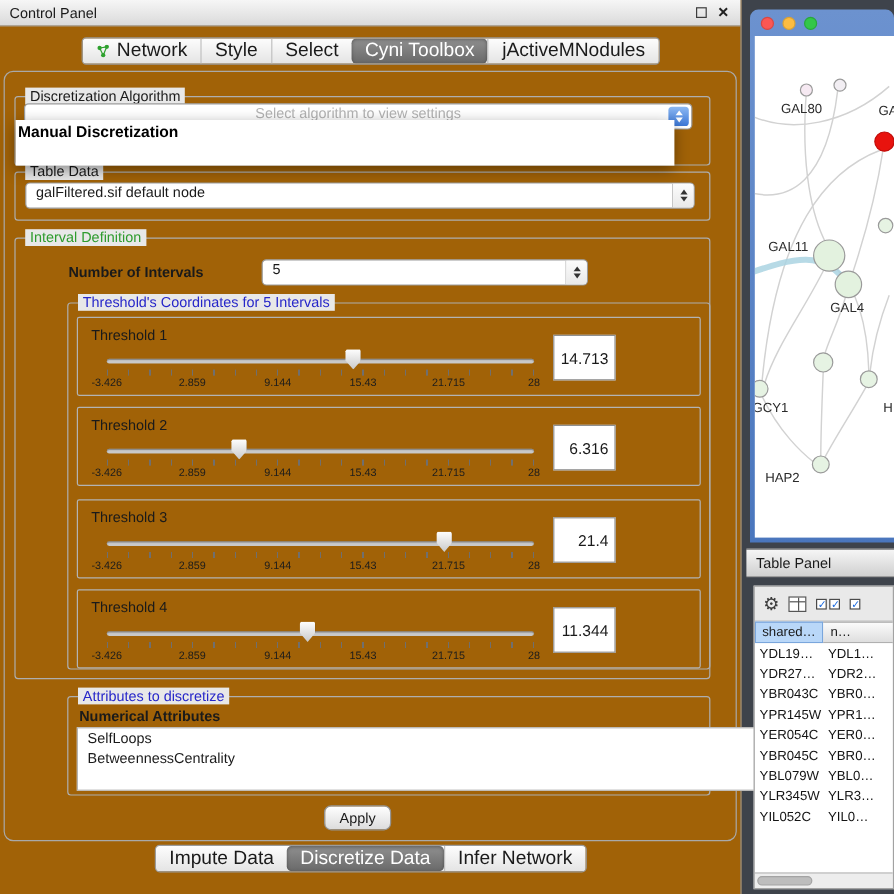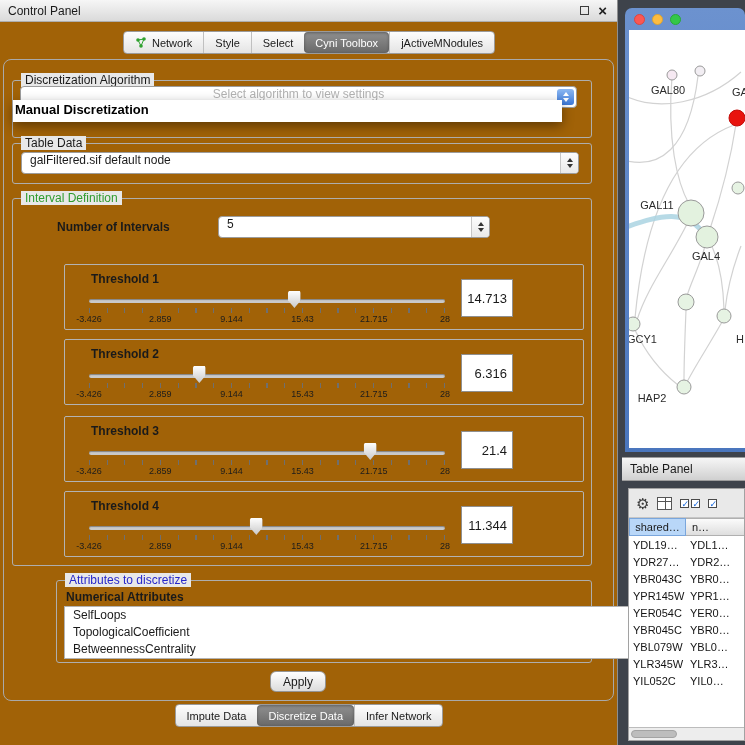--- a/index.html
+++ b/index.html
@@ -7,49 +7,49 @@
   body{position:relative;overflow:hidden;background:#3e434b;font-family:"Liberation Sans",sans-serif;color:#1a1a1a}
 
   
   .control-panel{position:absolute;left:0;top:0;width:618px;height:745px;background:#a16207;border-right:1px solid #8f8f8f}
   .titlebar{position:absolute;top:0;left:0;right:0;height:22px;background:linear-gradient(#f6f6f6,#dadada);border-bottom:1px solid #aeaeae;display:flex;align-items:center;padding:0 8px;font-size:12px}
   .win-btns{position:absolute;right:10px;top:5px;display:flex;gap:9px;align-items:center}
   .float-btn{width:9px;height:9px;border:1.5px solid #3c3c3c;background:transparent}
   .close-btn{font-size:15px;font-weight:bold;line-height:11px;color:#222}
 
   .top-tabs{position:absolute;top:31px;left:0;width:618px;display:flex;justify-content:center}
-  .seg{display:flex;align-items:stretch;height:23px;background:linear-gradient(#fdfdfd,#e4e4e4);border:1px solid #9b9b9b;border-radius:4px;font-size:11px;overflow:hidden}
+  .seg{display:flex;align-items:stretch;height:23px;background:linear-gradient(#fdfdfd,#e4e4e4);border:1px solid #9b9b9b;border-radius:4px;font-size:16px;overflow:hidden}
   .seg-item{display:flex;align-items:center;gap:5px;padding:0 11px;border-left:1px solid #c0c0c0;white-space:nowrap}
   .seg-item:first-child{border-left:none}
   .seg-item.active{background:linear-gradient(#909090,#696969);color:#fff;border-radius:4px;border-left:none;box-shadow:inset 0 1px 3px rgba(0,0,0,.35)}
 
   .outline{position:absolute;left:3px;top:59px;width:611px;height:642px;border:1px solid #a9a9a9;border-radius:8px}
 
   .group{position:absolute;border:1px solid #aeaeae;border-radius:3px}
   .group-title{position:absolute;top:-8px;left:8px;background:#e8e8e8;padding:0 4px;font-size:12px;white-space:nowrap}
   .green{color:#2e9b2e}
   .blue{color:#2626c9}
 
   .combo{position:absolute;background:#fff;border:1px solid #9c9c9c;border-radius:4px;font-size:12px;display:flex;padding-left:8px}
   .combo.center{justify-content:center;padding-left:0;color:#b3b3b3}
   .arrows{position:absolute;right:0;top:0;bottom:0;width:18px;border-left:1px solid #c6c6c6;display:flex;flex-direction:column;align-items:center;justify-content:center;gap:2px;background:linear-gradient(#fcfcfc,#e9e9e9);border-radius:0 3px 3px 0}
   .tri-up{width:0;height:0;border-left:3.5px solid transparent;border-right:3.5px solid transparent;border-bottom:4px solid #333}
   .tri-down{width:0;height:0;border-left:3.5px solid transparent;border-right:3.5px solid transparent;border-top:4px solid #333}
   .aqua-cap{position:absolute;right:2px;top:2px;bottom:2px;width:17px;border-radius:3px;background:linear-gradient(#8cb8f2,#3c78d8);display:flex;flex-direction:column;align-items:center;justify-content:center;gap:2px}
   .aqua-cap .tri-up{border-bottom-color:#fff}
   .aqua-cap .tri-down{border-top-color:#fff}
 
-  .popup{position:absolute;left:13px;top:100px;width:549px;background:#fff;box-shadow:0 4px 12px rgba(0,0,0,.42);z-index:20;padding:2px 0 4px 2px}
+  .popup{position:absolute;left:13px;top:100px;width:549px;background:#fff;box-shadow:0 4px 12px rgba(0,0,0,.42);z-index:20;padding:2px 0 20px 2px}
   .opt{font-size:13px;line-height:16px;color:#000}
   .opt.bold{font-weight:bold}
 
   .bold-label{position:absolute;font-size:12px;font-weight:bold;white-space:nowrap}
 
   .th-panel{position:absolute;left:64px;width:520px;height:66px;border:1px solid #b3b3b3;border-radius:2px}
-  .th-label{position:absolute;top:7px;left:26px;font-size:12px;font-weight:bold}
+  .th-label{position:absolute;top:7px;left:11px;font-size:12px;font-weight:normal}
   .vbox{position:absolute;right:70px;top:14px;width:52px;height:38px;background:#fff;border:1px solid #8f8f8f;font-size:13px;text-align:right;line-height:38px;padding-right:5px}
   .slider{position:absolute;left:24px;top:28px;width:356px;height:34px}
   .track{position:absolute;left:0;right:0;top:6px;height:4px;background:#c9c9c9;border-radius:2px;box-shadow:inset 0 1px 1px rgba(0,0,0,.35)}
   .thumb{position:absolute;top:-2px;width:13px;height:17px;transform:translateX(-50%);background:linear-gradient(#fefefe,#c9c9c9);clip-path:polygon(8% 0,92% 0,100% 10%,100% 55%,50% 100%,0 55%,0 10%);filter:drop-shadow(0 1px 1px rgba(0,0,0,.4))}
   .ticks{position:absolute;left:0;top:15px;width:356px;height:5px;background-image:repeating-linear-gradient(to right,#6f6f6f 0 1px,transparent 1px 17.75px)}
   .scale{position:absolute;left:0;top:21px;width:356px;height:11px}
   .scale span{position:absolute;transform:translateX(-50%);font-size:9px;color:#1c1c1c;white-space:nowrap}
 
   .attr-list{position:absolute;left:64px;top:606px;width:612px;height:53px;background:#fff;border:1px solid #b3b3b3;overflow:hidden;font-size:12px}
   .attr-item{line-height:17px;padding-left:8px;white-space:nowrap}
@@ -160,20 +160,23 @@
   </div>
   <div class="bold-label" style="left:57px;top:220px">Number of Intervals</div>
   <div class="combo" style="left:218px;top:216px;width:272px;height:22px">
     <span>5</span>
     <span class="arrows">
         <span class="tri-up"></span>
         <span class="tri-down"></span>
       </span>
   </div>
 
+  <div class="group" style="left:56px;top:252px;width:536px;height:306px">
+    <span class="group-title blue">Threshold's Coordinates for 5 Intervals</span>
+  </div>
 
   <div class="th-panel" style="top:264px">
     <div class="th-label">Threshold 1</div>
     <div class="vbox">14.713</div>
     <div class="slider">
       <div class="track"></div>
       <div class="thumb" style="left: 57.7%;"></div>
       <div class="ticks"></div>
       <div class="scale">
         <span style="left:0%">-3.426</span>
@@ -239,21 +242,20 @@
       </div>
     </div>
   </div>
 
   <div class="group" style="left:56px;top:580px;width:536px;height:83px">
     <span class="group-title blue">Attributes to discretize</span>
   </div>
   <div class="bold-label" style="left:66px;top:590px">Numerical Attributes</div>
   <div class="attr-list">
     <div class="attr-item">SelfLoops</div>
-    <div class="attr-item">TopologicalCoefficient</div>
     <div class="attr-item">BetweennessCentrality</div>
     <div class="vscroll">
         <div class="vthumb"></div>
       </div>
   </div>
 
   <div class="apply">Apply</div>
 
   <div class="bottom-tabs">
     <div class="seg">

